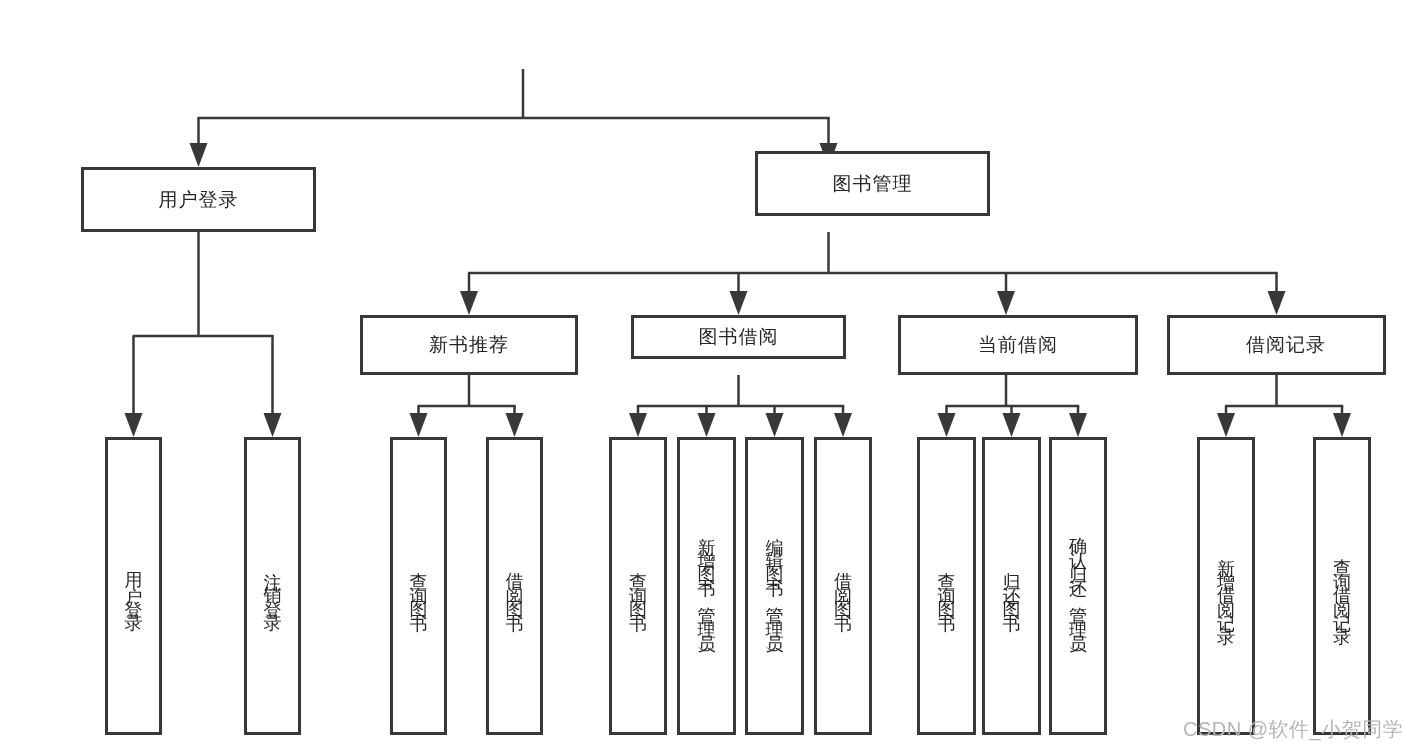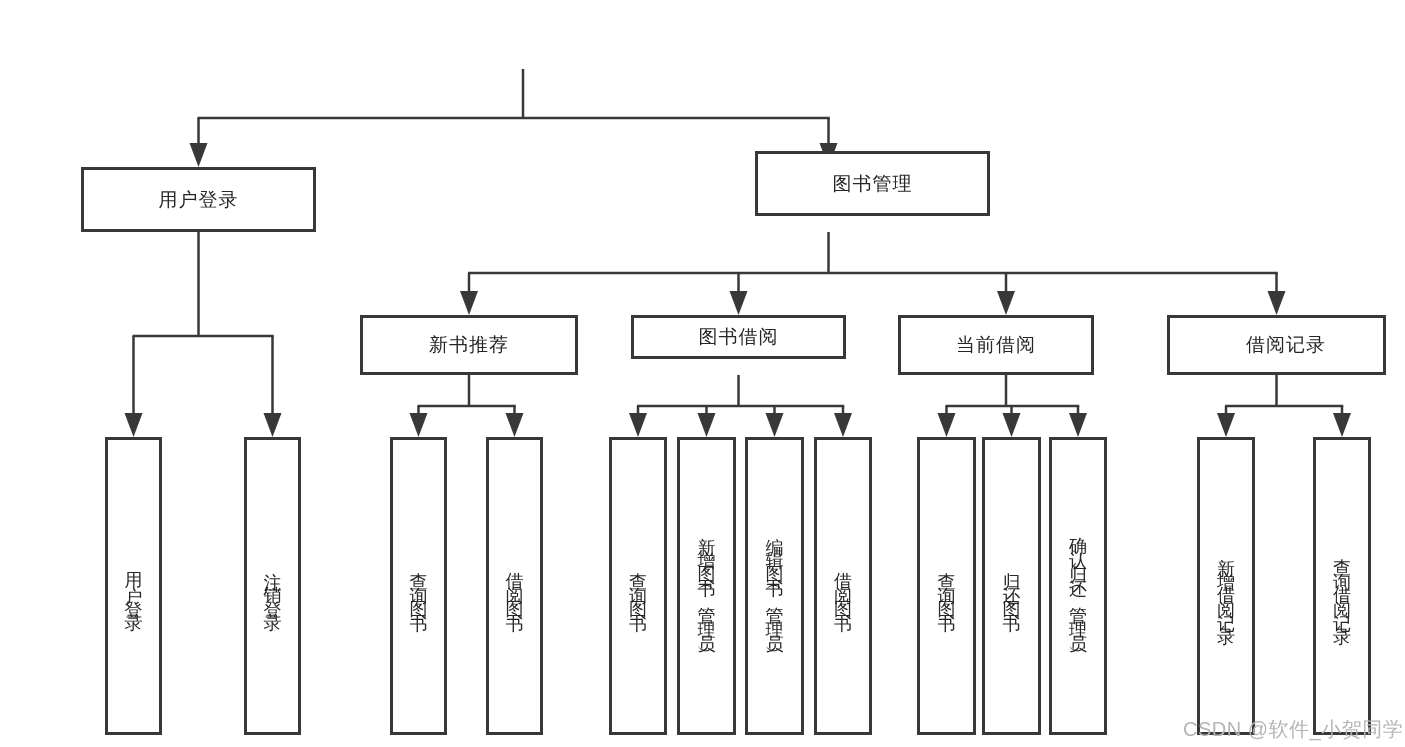--- a/index.html
+++ b/index.html
@@ -153,21 +153,21 @@
   <div class="node h" style="left:711px;top:151px;width:235px;height:65px;margin-left:44px;">
     <span class="label">图书管理</span>
   </div>
 
   <div class="node h" style="left:360px;top:315px;width:218px;height:60px;">
     <span class="label">新书推荐</span>
   </div>
   <div class="node h" style="left:631px;top:315px;width:215px;height:44px;">
     <span class="label">图书借阅</span>
   </div>
-  <div class="node h" style="left:898px;top:315px;width:196px;height:60px;">
+  <div class="node h" style="left:898px;top:315px;width:240px;height:60px;">
     <span class="label">当前借阅</span>
   </div>
   <div class="node h" style="left:1167px;top:315px;width:219px;height:60px;padding-left:19px;">
     <span class="label">借阅记录</span>
   </div>
 
   <div class="node leaf" style="left:105px;top:437px;width:57px;height:298px;">
     <span class="label">用户登录</span>
   </div>
   <div class="node leaf" style="left:244px;top:437px;width:57px;height:298px;">

